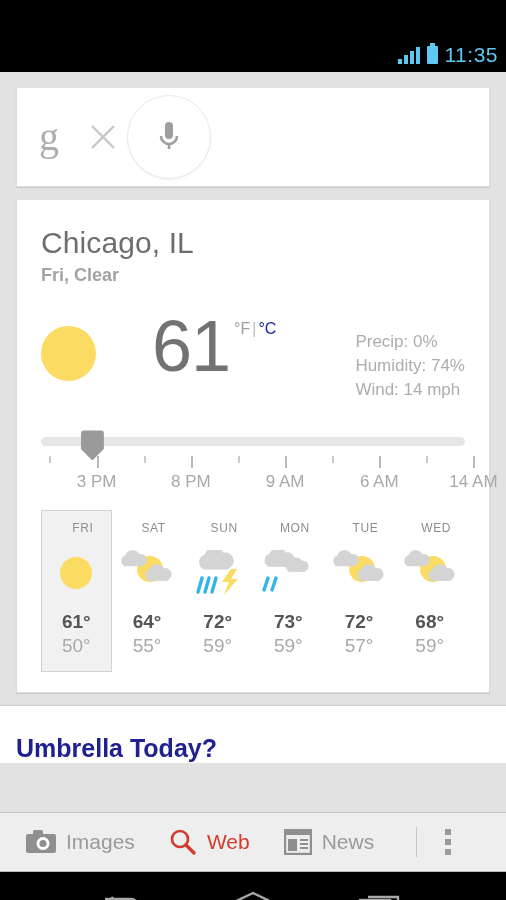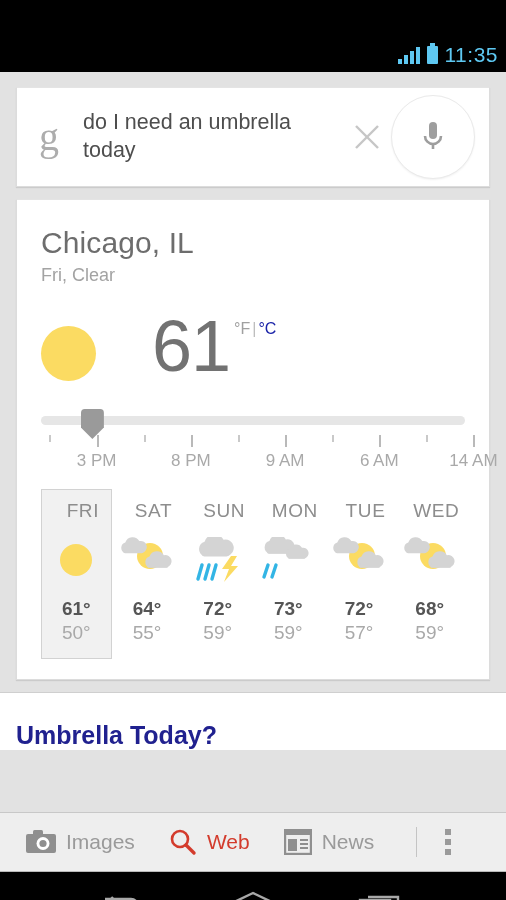--- a/index.html
+++ b/index.html
@@ -47,21 +47,21 @@
   .clear-x svg { display:block; }
   .mic-btn {
     width: 84px; height: 84px; border-radius: 50%; border: 1px solid #eaeaea;
     flex: none; display: flex; align-items: center; justify-content: center;
     box-shadow: 0 1px 2px rgba(0,0,0,.06); background:#fff; margin-left: 4px;
   }
 
   
   .weathercard { padding: 26px 24px 20px 24px; }
   .city { font-size: 30px; color: #6d6d6d; font-weight: 400; letter-spacing: .1px; }
-  .cond { font-size: 18px; color: #a3a3a3; margin-top: 5px; }
+  .cond { font-size: 18px; color: #a3a3a3; margin-top: 5px; font-weight: bold; }
 
   .currentrow { display: flex; align-items: flex-start; margin-top: 26px; gap: 48px; }
   .sunbig { width: 55px; height: 55px; border-radius: 50%; background: #fbdb62; flex: none; margin-top: 14px; }
   .tempwrap { display: flex; align-items: flex-start; margin-left: 8px; }
   .bigtemp { font-size: 72px; color: #727272; line-height: .95; font-weight: 400; letter-spacing: -1px; }
   .units { font-size: 16px; margin-top: 8px; margin-left: 4px; white-space: nowrap; text-align: right; }
   .unit-f { color: #a0a0a0; }
   .unit-sep { color: #bdbdbd; margin: 0 2px; }
   .unit-c { color: #1a23a8; }
   .details { margin-left: auto; font-size: 17px; color: #adadad; line-height: 1.42; padding-top: 18px; }
@@ -75,21 +75,21 @@
   .ticks i { position: absolute; top: 0; width: 2px; background: #c9c9c9; }
   .ticks i.lg { height: 12px; background:#b9b9b9; }
   .ticks i.sm { height: 7px; }
   .hourlabels { position: relative; height: 24px; margin-top: 2px; }
   .hourlabels span { position: absolute; font-size: 17px; color: #a9a9a9; transform: translateX(-50%); white-space: nowrap; }
 
   
   .forecast { display: flex; margin-top: 14px; }
   .day { flex: 1; text-align: center; padding: 10px 0 14px 0; border: 1px solid transparent; }
   .day.sel { background: #f1f1f1; border-color: #d2d2d2; }
-  .dayname { font-size: 19px; color: #8d8d8d; letter-spacing: .6px; padding-left: 13px; }
+  .dayname { font-size: 12px; color: #8d8d8d; letter-spacing: .6px; padding-left: 13px; }
   .dayicon { height: 56px; display: flex; align-items: center; justify-content: center; margin-top: 10px; }
   .hi { font-size: 19px; color: #555; margin-top: 10px; font-weight: 700; }
   .lo { font-size: 19px; color: #a9a9a9; margin-top: 2px; }
 
   
   .resultcard { background:#fff; margin: 0; padding: 28px 16px 0 16px; border-top:1px solid #cfcfcf; }
   .resulttitle { font-size: 25px; color: #20218f; font-weight: 700; }
 
   
   .tabbar {
@@ -122,21 +122,20 @@
         <i></i>
       </div>
     <div class="batt"></div>
     <div class="clock">11:35</div>
   </div>
 
   <div class="content">
 
     <div class="card searchcard">
       <div class="glogo">g</div>
-      <div class="query">do I need an umbrella today</div>
       <div class="clear-x">
         <svg width="30" height="30" viewBox="0 0 30 30">
           <line x1="4" y1="4" x2="26" y2="26" stroke="#c6c6c6" stroke-width="2.4"></line>
           <line x1="26" y1="4" x2="4" y2="26" stroke="#c6c6c6" stroke-width="2.4"></line>
         </svg>
       </div>
       <div class="mic-btn">
         <svg width="28" height="40" viewBox="0 0 28 40">
           <rect x="10" y="5" width="8" height="17" rx="4" fill="#9e9e9e"></rect>
           <path d="M6 19 a8 8 0 0 0 16 0" fill="none" stroke="#9e9e9e" stroke-width="2.6"></path>
@@ -149,20 +148,25 @@
       <div class="city">Chicago, IL</div>
       <div class="cond">Fri, Clear</div>
 
       <div class="currentrow">
         <div class="sunbig"></div>
         <div class="tempwrap">
           <div class="bigtemp">61</div>
           <div class="units">
             <span class="unit-f">°F</span><span class="unit-sep">|</span><span class="unit-c">°C</span>
           </div>
+        </div>
+        <div class="details">
+          <div>Precip: 0%</div>
+          <div>Humidity: 74%</div>
+          <div>Wind: 14 mph</div>
         </div>
       </div>
 
       <div class="sliderwrap">
         <div class="track"></div>
         <div class="thumb" id="slider-thumb" style="left: calc(12% - 11px);"></div>
       </div>
       <div class="ticks" id="tick-row">
           <i class="sm" style="left: 2%;"></i>
           <i class="lg" style="left: 13.1111%;"></i>

